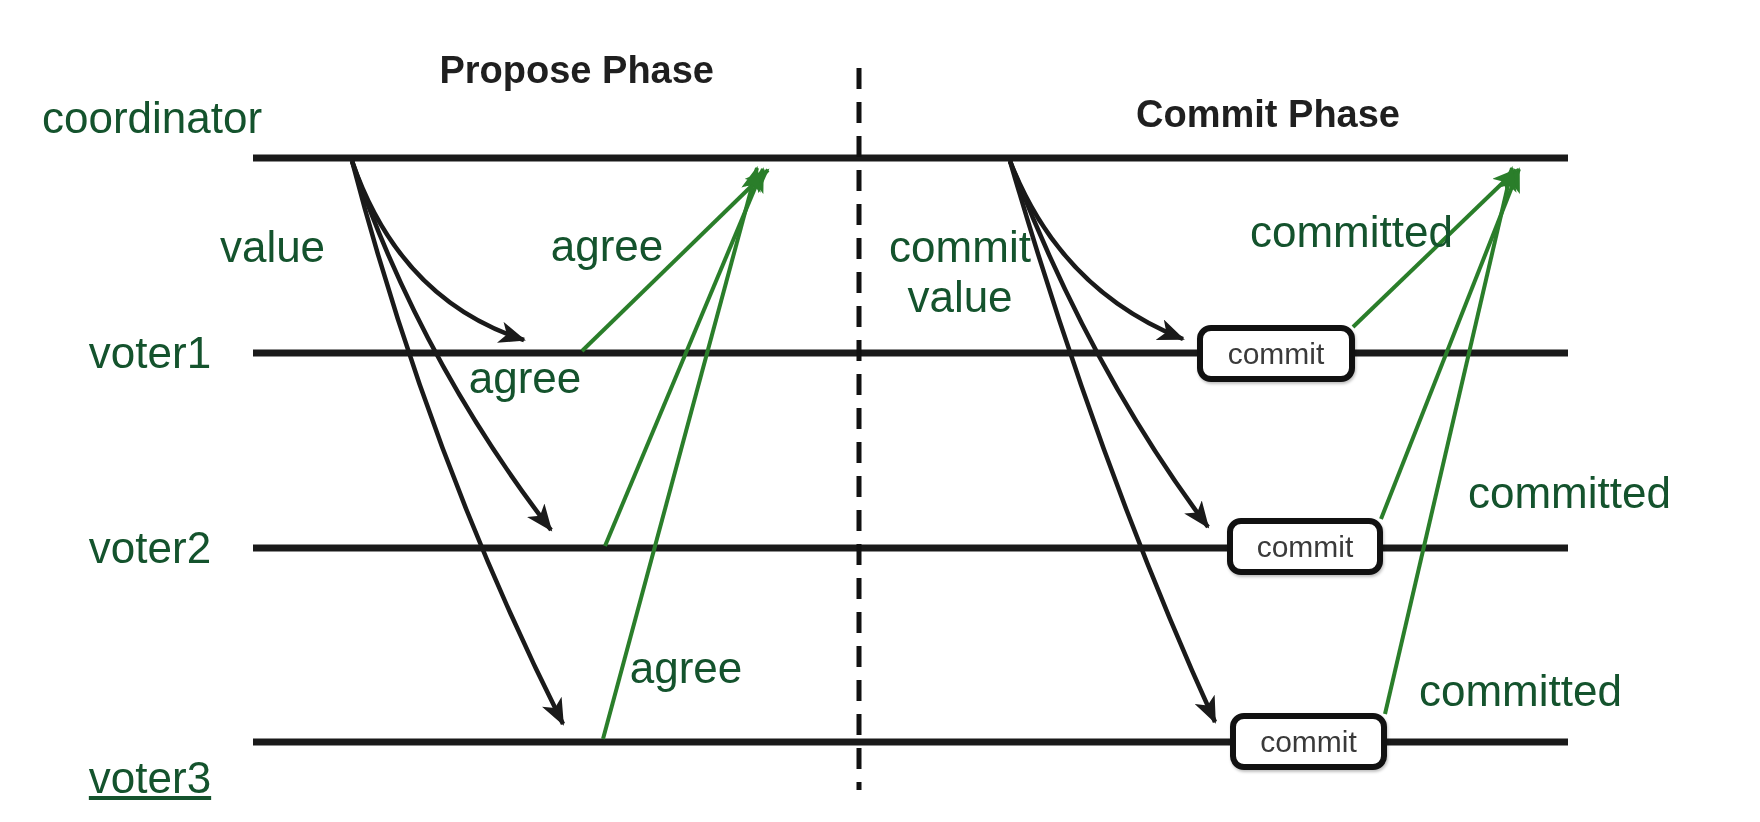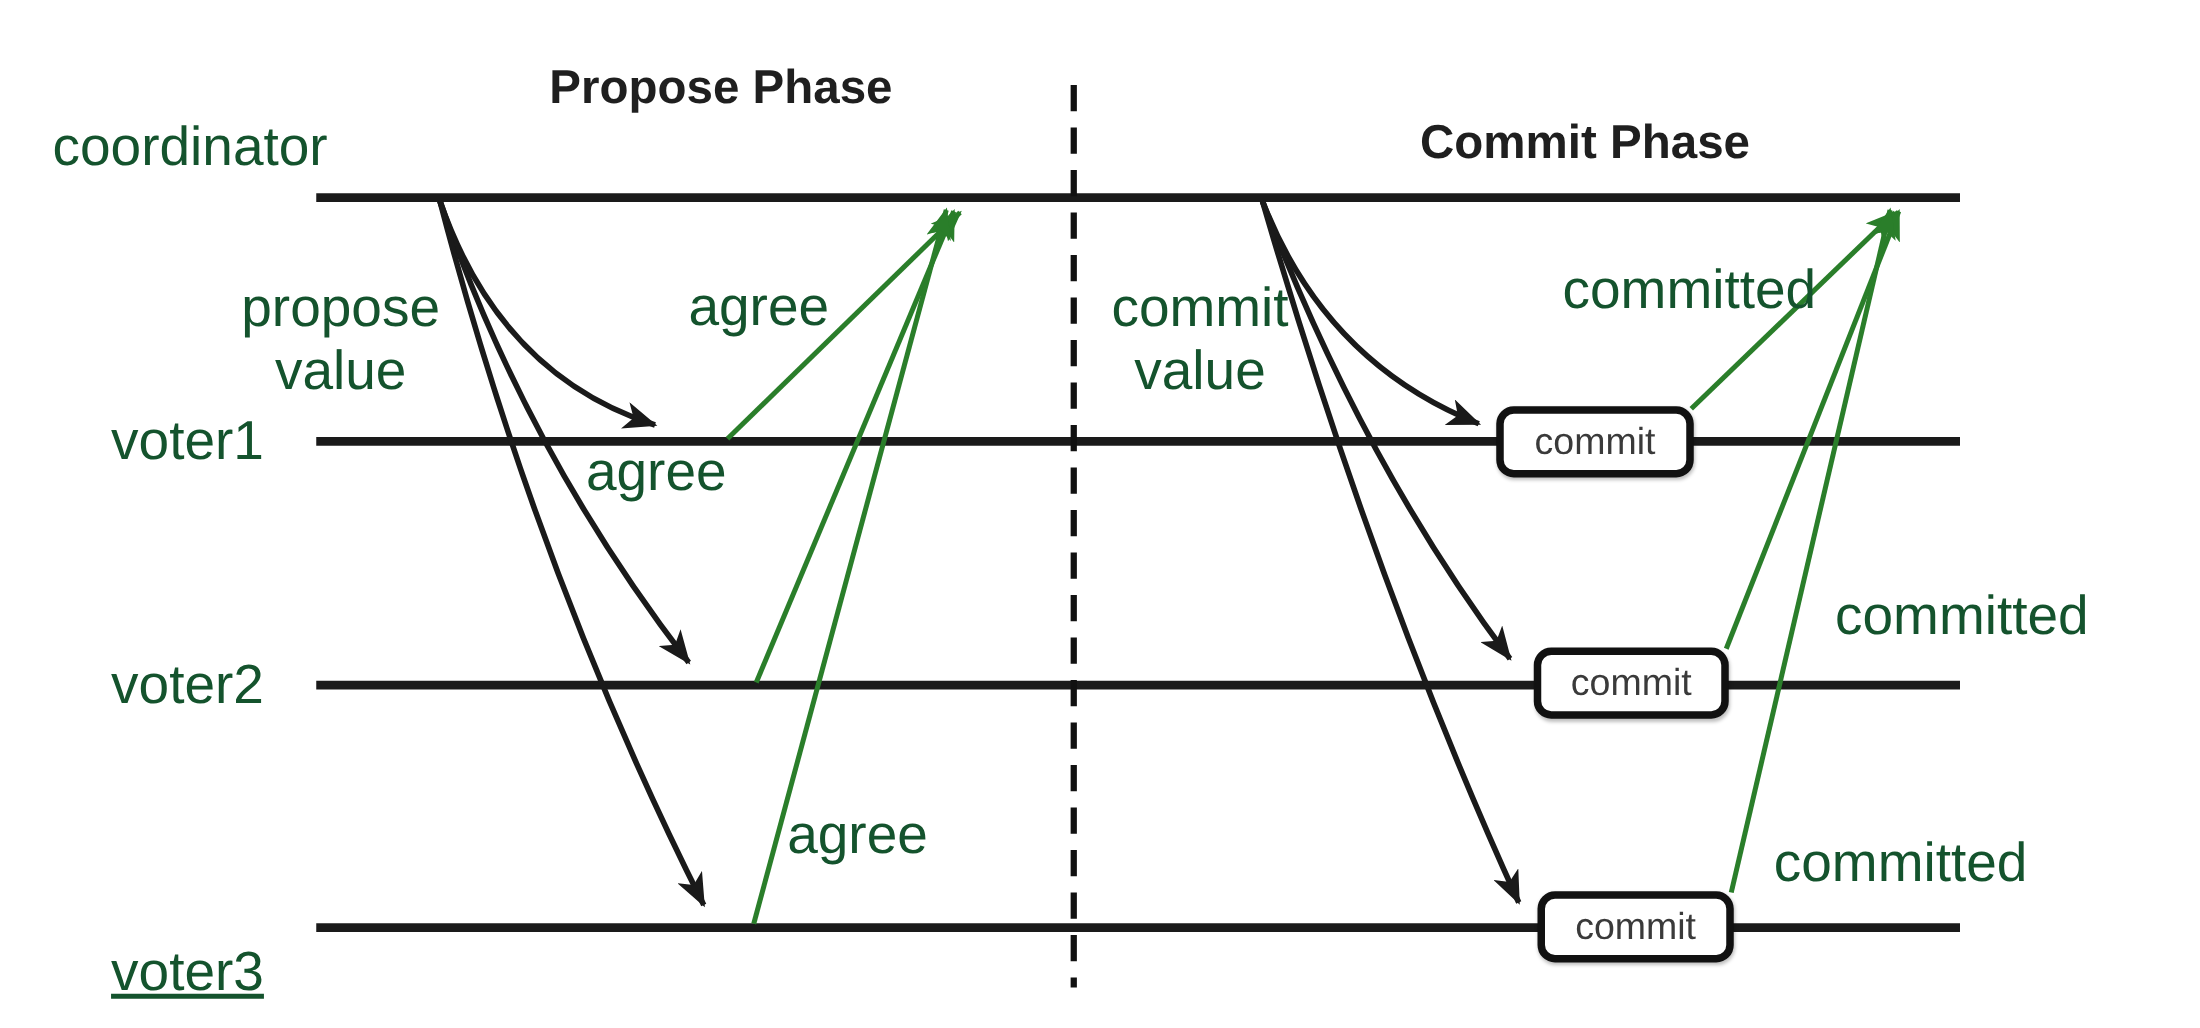--- a/index.html
+++ b/index.html
@@ -96,21 +96,20 @@
 
   <div class="label title" style="left:414px;top:48px;width:300px;">Propose Phase</div>
   <div class="label title" style="left:1100px;top:48px;width:300px;margin-top:44px;">Commit Phase</div>
 
   <div class="label" style="left:42px;top:96px;">coordinator</div>
   <div class="label right" style="left:85px;top:331px;width:130px;">voter1</div>
   <div class="label right" style="left:85px;top:526px;width:130px;">voter2</div>
   <div class="label right" style="left:85px;top:756px;width:130px;text-decoration:underline;">voter3</div>
 
   <div class="label center two-line" style="left:180px;top:222px;width:185px;">
-    <span>propose</span>
     <span>value</span>
   </div>
 
   <div class="label center two-line" style="left:870px;top:222px;width:180px;">
     <span>commit</span>
     <span>value</span>
   </div>
 
   <div class="label center" style="left:537px;top:224px;width:140px;">agree</div>
   <div class="label center" style="left:455px;top:356px;width:140px;">agree</div>

